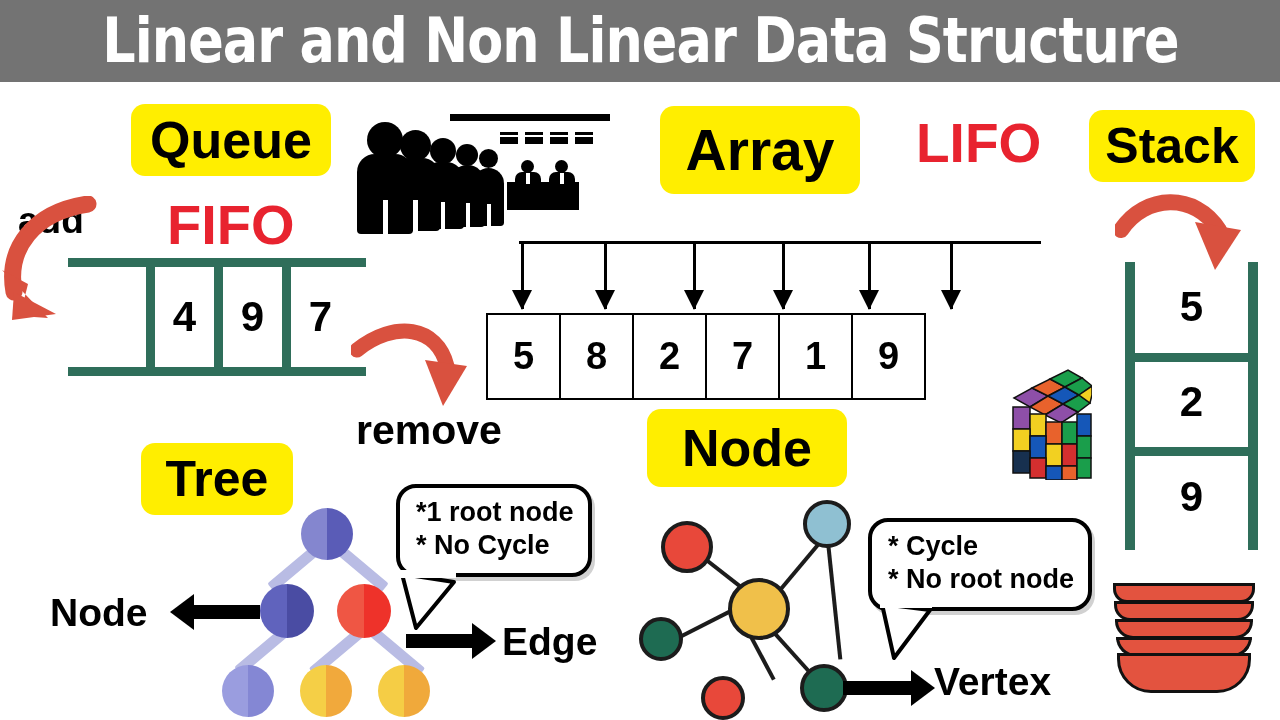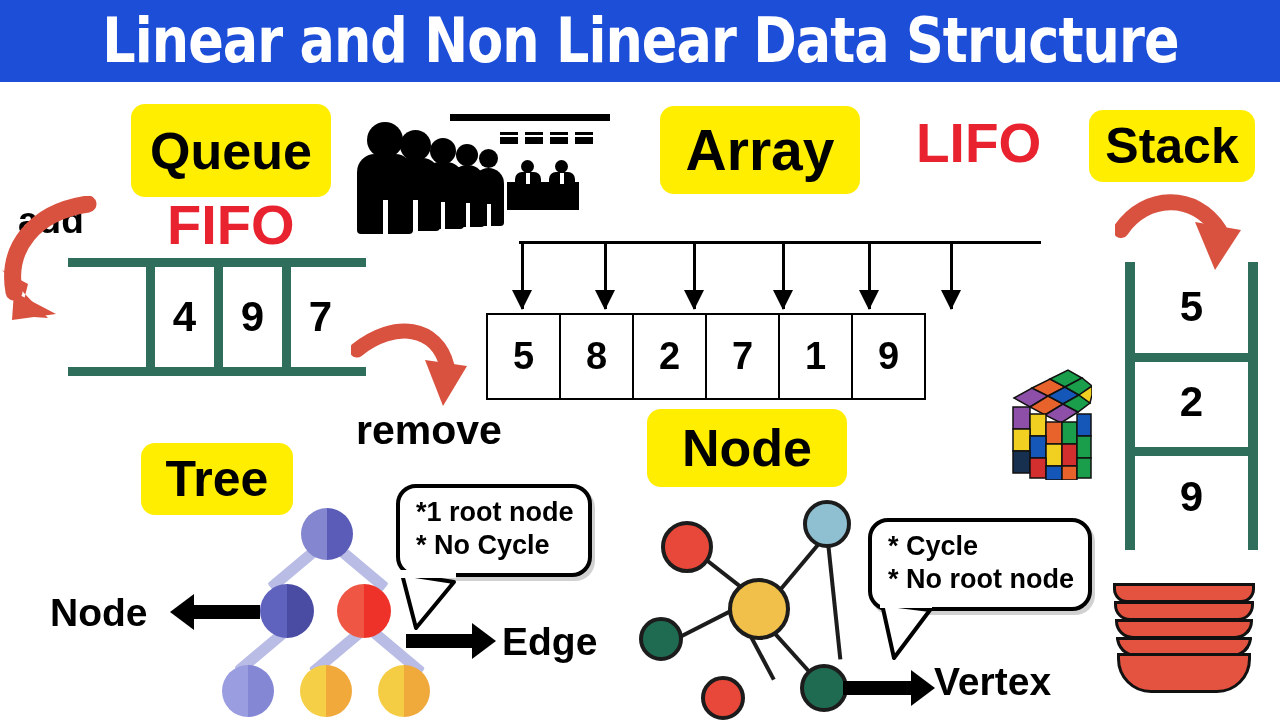--- a/index.html
+++ b/index.html
@@ -8,21 +8,21 @@
     background:#ffffff;
     font-family:"Liberation Sans", sans-serif;
     overflow:hidden;
     position:relative;
   }
   #stage{position:relative;width:1280px;height:720px;overflow:hidden;background:#fff;}
 
   
   .banner{
     position:absolute;left:0;top:0;width:1280px;height:82px;
-    background:#1d4ed8;
+    background:#737373;
     display:flex;align-items:center;justify-content:center;
   }
   .banner-title{
     color:#ffffff;
     font-family:"DejaVu Sans Condensed","Liberation Sans",sans-serif;
     font-weight:bold;
     font-size:62px;
     letter-spacing:-1px;
     line-height:1;
     transform:scaleX(0.94);
@@ -33,21 +33,21 @@
   .badge{
     position:absolute;
     background:#ffee00;
     border-radius:14px;
     color:#000;
     font-weight:bold;
     display:flex;align-items:center;justify-content:center;
     line-height:1;
     white-space:nowrap;
   }
-  .badge-queue{left:131px;top:104px;width:200px;height:93px;font-size:52px;}
+  .badge-queue{left:131px;top:104px;width:200px;height:72px;font-size:52px;}
   .badge-array{left:660px;top:106px;width:200px;height:88px;font-size:57px;}
   .badge-stack{left:1089px;top:110px;width:166px;height:72px;font-size:50px;}
   .badge-tree{left:141px;top:443px;width:152px;height:72px;font-size:50px;}
   .badge-graph{left:647px;top:409px;width:200px;height:78px;font-size:52px;}
 
   
   .plabel{
     position:absolute;color:#000;font-weight:bold;line-height:1;white-space:nowrap;
   }
   .lab-add{left:18px;top:183px;font-size:37px;margin-top:19px;}

